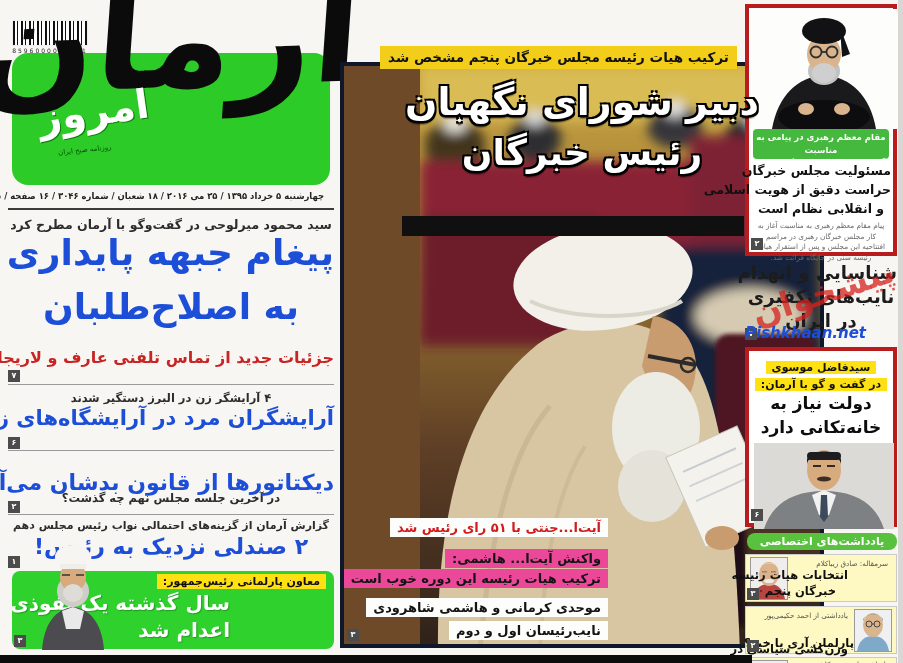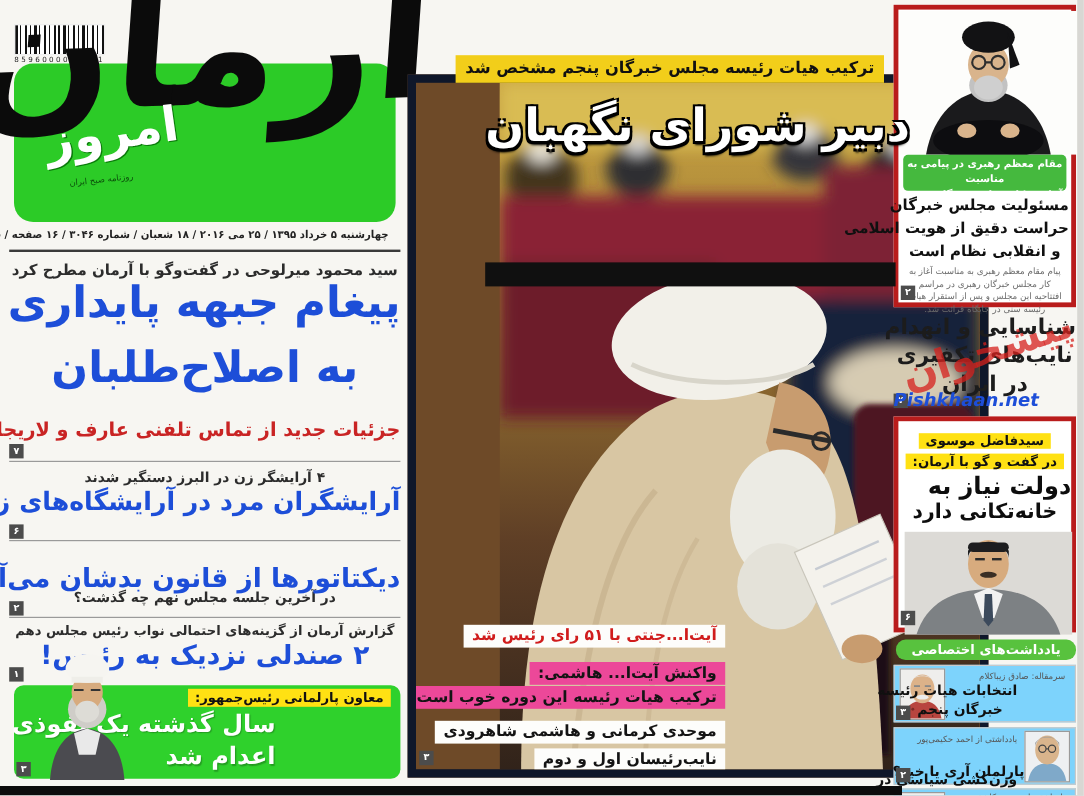--- a/index.html
+++ b/index.html
@@ -19,39 +19,39 @@
   .dateline{left:8px;top:191px;width:326px;text-align:center;font-size:9px;font-weight:bold;color:#222;transform:scaleX(.94);}
   .masthead-rule{left:8px;top:208px;width:326px;height:2px;background:#3a3a3a;}
   
   .kicker{width:326px;left:8px;text-align:center;font-size:12.5px;font-weight:bold;color:#2c2c2c;}
   .headline-xl{width:326px;left:8px;text-align:center;font-weight:bold;color:#1d4ed8;}
   .subhead-red{width:326px;left:8px;text-align:center;font-size:16px;font-weight:bold;color:#c92424;}
   .green-box{left:12px;top:571px;width:322px;height:78px;background:#2fd12c;border-radius:8px;}
   .green-kicker{position:absolute;right:8px;top:3px;background:#ffe113;color:#111;font-size:11px;font-weight:bold;padding:1px 6px;}
   .green-line{position:absolute;right:104px;color:#fff;font-weight:bold;font-size:20px;white-space:nowrap;text-shadow:1px 1px 1px rgba(0,0,0,.25);}
   
-  .photo{left:340px;top:62px;width:484px;height:586px;border:7px solid #0f172a;background:#6e4a28;overflow:hidden;}
+  .photo{left:340px;top:62px;width:484px;height:586px;border:4px solid #0f172a;background:#6e4a28;overflow:hidden;}
   .banner{left:380px;top:46px;width:357px;height:23px;background:#f2ce1a;color:#111;font-size:13.5px;font-weight:bold;text-align:center;line-height:23px;z-index:6;}
   .photo-headline{position:absolute;width:100%;text-align:center;color:#fff;font-weight:bold;font-size:38px;line-height:1.3;text-shadow:2px 2px 0 #000,-2px 2px 0 #000,2px -2px 0 #000,-2px -2px 0 #000,0 3px 2px #000;z-index:5;}
   .redaction{position:absolute;left:58px;top:150px;width:342px;height:20px;background:#101010;z-index:4;}
   .cap{position:absolute;right:212px;padding:2px 7px;font-size:13px;font-weight:bold;white-space:nowrap;z-index:5;}
   .cap-white-red{background:#fdfdfb;color:#d01c1c;}
   .cap-yellow{background:#ec4899;color:#141414;}
   .cap-white{background:#fdfdfb;color:#141414;}
   
   .rc-box{left:745px;width:152px;background:#fff;border:4px solid #b91c1c;}
   .rc-greenband{position:absolute;left:4px;right:4px;top:121px;height:30px;background:#45b93e;border-radius:4px;color:#fff;font-size:8.5px;font-weight:bold;text-align:center;padding-top:2px;line-height:1.5;}
   .rc-headline{position:absolute;left:2px;right:2px;top:154px;text-align:center;font-size:12.5px;font-weight:bold;color:#101010;line-height:1.5;letter-spacing:-.3px;}
   .rc-body{position:absolute;left:6px;right:6px;top:213px;font-size:7.3px;color:#6a6a6a;text-align:center;line-height:1.45;}
   .takfiri-line{width:152px;text-align:center;font-weight:bold;font-size:18px;color:#1c1c1c;white-space:nowrap;}
   .watermark{left:748px;top:272px;width:150px;text-align:center;font-size:34px;font-weight:bold;color:rgba(214,32,28,.75);transform:rotate(-18deg);z-index:3;pointer-events:none;}
   .pishkhaan{left:745px;top:324px;font-size:15px;font-weight:bold;font-style:italic;color:#1d4ed8;z-index:3;}
   .yellow-chip{background:#ffe113;color:#111;font-weight:bold;font-size:11px;padding:0 6px;display:inline-block;}
   .notes-header{left:747px;top:533px;width:150px;height:17px;background:#58c23e;border-radius:8px;color:#fff;font-size:11px;font-weight:bold;text-align:center;line-height:17px;letter-spacing:.5px;}
-  .note{left:745px;width:152px;height:48px;background:#7dd3fc;border:1px solid #c9c9c9;}
+  .note{left:745px;width:152px;height:48px;background:#fef9c3;border:1px solid #c9c9c9;}
   .note .photo-frame{position:absolute;top:2px;width:38px;height:43px;border:1px solid #9a9a9a;background:#efeeec;overflow:hidden;}
   .note .nk{position:absolute;font-size:7.2px;color:#555;white-space:nowrap;}
   .note .nh{position:absolute;font-size:11.5px;font-weight:bold;color:#101010;line-height:1.35;text-align:center;white-space:nowrap;}
   .bottom-strip{left:0;top:655px;width:752px;height:8px;background:#0c0c0c;}
   .right-edge{right:0;top:0;width:5px;height:663px;background:#d8d7d3;}
 </style>
 </head>
 <body>
 
 <div class="page">
@@ -157,20 +157,21 @@
       <ellipse cx="232" cy="420" rx="34" ry="36" fill="#e4e2d9"></ellipse>
       <g transform="rotate(-24 300 420)">
         <rect x="262" y="372" width="78" height="98" fill="#f4f2ec" stroke="#c9c6bb"></rect>
         <line x1="272" y1="392" x2="330" y2="392" stroke="#a9b2c2" stroke-width="2" opacity=".6"></line>
         <line x1="272" y1="408" x2="330" y2="408" stroke="#a9b2c2" stroke-width="2" opacity=".5"></line>
         <line x1="272" y1="424" x2="330" y2="424" stroke="#a9b2c2" stroke-width="2" opacity=".5"></line>
       </g>
       <ellipse cx="302" cy="472" rx="17" ry="12" fill="#c89c6f"></ellipse>
     </svg>
     <div class="photo-headline" style="top:12px;">دبیر شورای نگهبان</div>
+    <div class="photo-headline" style="top:64px;font-size:36px;">رئیس خبرگان</div>
     <div class="redaction"></div>
     <div class="cap cap-white-red" style="top:452px;">آیت‌ا...جنتی با ۵۱ رای رئیس شد</div>
     <div class="cap cap-yellow" style="top:483px;">واکنش آیت‌ا... هاشمی:</div>
     <div class="cap cap-yellow" style="top:503px;">ترکیب هیات رئیسه این دوره خوب است</div>
     <div class="cap cap-white" style="top:532px;">موحدی کرمانی و هاشمی شاهرودی</div>
     <div class="cap cap-white" style="top:555px;">نایب‌رئیسان اول و دوم</div>
     <span class="badge" style="left:3px;bottom:3px;">۳</span>
   </div>
   <div class="abs banner nowrap">ترکیب هیات رئیسه مجلس خبرگان پنجم مشخص شد</div>
 
@@ -210,21 +211,21 @@
   <div class="abs pishkhaan nowrap">Pishkhaan.net</div>
   <span class="badge" style="left:745px;top:328px;">۷</span>
 
   <div class="abs rc-box" style="top:347px;height:180px;">
     <div style="position:absolute;top:5px;width:100%;text-align:center;">
       <span class="yellow-chip">سیدفاضل موسوی</span>
     </div>
     <div style="position:absolute;top:22px;width:100%;text-align:center;">
       <span class="yellow-chip">در گفت و گو با آرمان:</span>
     </div>
-    <div class="nowrap" style="position:absolute;top:42px;width:100%;text-align:right;font-size:20px;font-weight:bold;color:#0d0d0d;">دولت نیاز به</div>
+    <div class="nowrap" style="position:absolute;top:42px;width:100%;text-align:center;font-size:17px;font-weight:bold;color:#0d0d0d;">دولت نیاز به</div>
     <div class="nowrap" style="position:absolute;top:66px;width:100%;text-align:center;font-size:17px;font-weight:bold;color:#0d0d0d;">خانه‌تکانی دارد</div>
     <svg width="140" height="86" viewBox="0 0 140 86" style="position:absolute;left:5px;top:92px;">
       <rect width="140" height="86" fill="#dcdad6"></rect>
       <path d="M10,86 C18,60 40,48 70,48 C100,48 122,60 130,86 Z" fill="#7d8184"></path>
       <path d="M58,52 L70,47 L82,52 L75,72 L65,72 Z" fill="#f2f2f2"></path>
       <polygon points="67,52 73,52 74,74 70,79 66,74" fill="#3c4a5c"></polygon>
       <ellipse cx="70" cy="27" rx="17" ry="20" fill="#d7ab7e"></ellipse>
       <path d="M53,22 C53,8 87,8 87,22 L87,16 C80,6 60,6 53,16 Z" fill="#1d1d1f"></path>
       <rect x="53" y="9" width="34" height="8" rx="4" fill="#1d1d1f"></rect>
       <rect x="59" y="22" width="8" height="2" fill="#2a2a2a"></rect>

